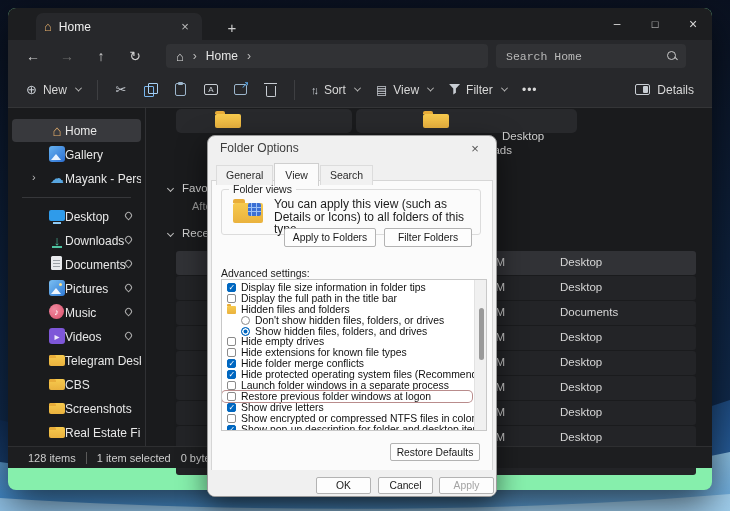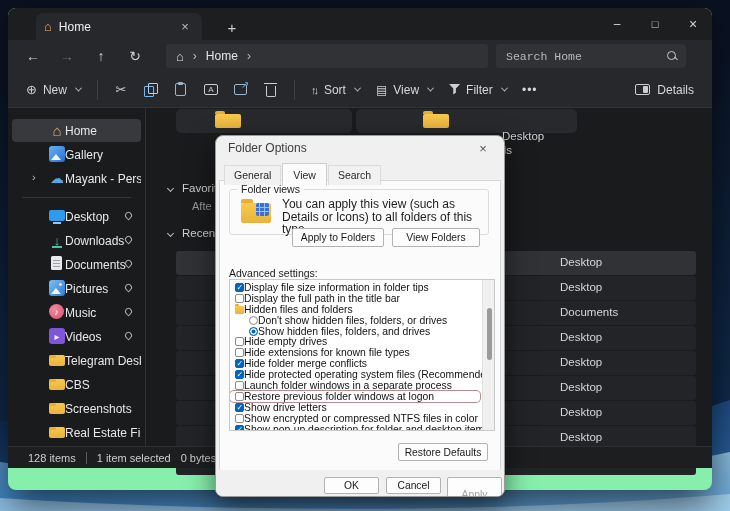--- a/index.html
+++ b/index.html
@@ -134,21 +134,21 @@
   .frow .ftime{position:absolute;left:289px;top:5px;width:40px;text-align:right;color:#c9c9c9;}
   .frow .floc{position:absolute;left:384px;top:5px;color:#d6d6d6;}
 
   
   .statusbar{position:absolute;left:0;right:0;bottom:0;height:22px;background:#1d1e20;border-top:1px solid #2e2f31;
              display:flex;align-items:center;gap:10px;padding:0 20px;font-size:11px;color:#cdcdcd;}
   .ssep{width:1px;height:12px;background:#5a5a5a;}
 
   
   .dialog{position:absolute;left:207px;top:135px;width:290px;height:362px;background:#f0f0f0;color:#1c1c1c;
-          border-radius:8px;box-shadow:0 10px 28px rgba(0,0,0,.55);border:1px solid #9a9a9a;overflow:hidden;z-index:10;margin-left:8px;}
+          border-radius:8px;box-shadow:0 10px 28px rgba(0,0,0,.55);border:1px solid #9a9a9a;overflow:hidden;z-index:10;}
   .dtitle{height:24px;display:flex;align-items:center;padding:0 12px;font-size:12px;color:#3c3c3c;}
   .dtitle .t{flex:1;}
   .dclose{color:#555;font-size:13px;width:18px;text-align:center;}
   .dclose::before{content:"×";}
   .dtabs{display:flex;padding:2px 8px 0 8px;position:relative;z-index:2;align-items:flex-end;}
   .dtab{font-size:10.5px;padding:3px 9px 4px 9px;background:#f1f1f1;border:1px solid #dcdcdc;border-bottom:none;color:#2a2a2a;margin-right:1px;}
   .dtab.active{background:#fbfbfb;padding:5px 10px 5px 10px;position:relative;top:1px;border-color:#cfcfcf;}
   .dpage{position:absolute;left:3px;right:3px;top:44px;height:292px;background:#fbfbfb;border:1px solid #d6d6d6;}
   .group{position:absolute;left:9px;right:11px;top:8px;height:46px;border:1px solid #dcdcdc;border-radius:3px;}
   .glegend{position:absolute;top:-7px;left:7px;background:#fbfbfb;padding:0 4px;font-size:10.5px;color:#1c1c1c;}
@@ -162,38 +162,38 @@
       background-image:linear-gradient(90deg,transparent 3.5px,#9cc0f5 3.5px,#9cc0f5 4.5px,transparent 4.5px,transparent 8px,#9cc0f5 8px,#9cc0f5 9px,transparent 9px),
                        linear-gradient(0deg,transparent 3.5px,#9cc0f5 3.5px,#9cc0f5 4.5px,transparent 4.5px,transparent 8px,#9cc0f5 8px,#9cc0f5 9px,transparent 9px);}
   .fv-desc{position:absolute;left:52px;top:8px;width:208px;font-size:12px;line-height:12.5px;color:#1c1c1c;}
   .dbtn{position:absolute;height:19px;background:#fdfdfd;border:1px solid #b3b3b3;border-radius:2px;
         font-size:10.3px;color:#1a1a1a;display:flex;align-items:center;justify-content:center;}
   .btn-apply-folders{left:62px;top:38px;width:92px;}
   .btn-reset-folders{left:162px;top:38px;width:88px;}
   .adv-label{position:absolute;left:9px;top:86px;font-size:10.5px;color:#1c1c1c;}
   .advlist{position:absolute;left:9px;top:98px;width:266px;height:152px;background:#fff;border:1px solid #c8c8c8;
            overflow:hidden;padding:2px 14px 0 0;}
-  .adv-item{position:relative;display:flex;align-items:center;height:10.9px;font-size:10.4px;color:#111;white-space:nowrap;}
+  .adv-item{position:relative;display:flex;align-items:center;gap:5px;height:10.9px;font-size:10.4px;color:#111;white-space:nowrap;}
   .adv-item .ctl{width:9px;height:9px;flex:0 0 9px;margin-left:5px;position:relative;}
   .adv-item.indented{margin-left:14px;}
   .type-checkbox .ctl{border:1px solid #8a8a8a;background:#fff;border-radius:2px;}
   .type-checkbox.checked .ctl{background:#0067c0;border-color:#0067c0;}
   .type-checkbox.checked .ctl::before{content:"✓";position:absolute;left:0.5px;top:-1px;color:#fff;font-size:8px;line-height:10px;}
   .type-radio .ctl{border:1px solid #8a8a8a;background:#fff;border-radius:50%;}
   .type-radio.checked .ctl{border-color:#0067c0;background:#0067c0;box-shadow:inset 0 0 0 1.5px #fff;}
   .type-group .ctl{height:8px;margin-top:1px;background:linear-gradient(#f7ca4e,#eab23e);border-radius:1px;}
   .type-group .ctl::before{content:"";position:absolute;top:-2px;left:0;width:4px;height:2px;background:#e9ad39;border-radius:1px 1px 0 0;}
   .adv-item.focused{box-shadow:0 0 0 1px #b98c8c;border-radius:4px;}
   .advscroll{position:absolute;right:0;top:0;bottom:0;width:12px;background:#f0f0f0;border-left:1px solid #e2e2e2;}
   .advthumb{position:absolute;left:3.5px;width:5px;top:28px;height:52px;background:#9a9a9a;border-radius:3px;}
   .btn-restore{left:178px;top:262px;width:90px;height:18px;}
   .dfooter{position:absolute;left:0;right:0;bottom:0;height:26px;background:#f0f0f0;}
   .btn-ok{left:108px;top:341px;width:55px;height:17px;}
   .btn-cancel{left:170px;top:341px;width:55px;height:17px;}
-  .btn-apply{left:231px;top:341px;width:55px;height:34px;color:#a3a3a3;}
+  .btn-apply{left:231px;top:341px;width:55px;height:17px;color:#a3a3a3;}
 </style>
 </head>
 <body>
 
 <div class="stage">
 
   <svg class="wallpaper" viewBox="0 0 730 511" preserveAspectRatio="none">
     <defs>
       <linearGradient id="wg0" x1="0" y1="0" x2="0" y2="1">
         <stop offset="0" stop-color="#0a1120"></stop>
@@ -466,21 +466,21 @@
     </div>
     <div class="dpage">
       <div class="group">
         <span class="glegend">Folder views</span>
         <span class="fv-icon"></span>
         <span class="fv-desc">You can apply this view (such as Details or Icons) to all folders of this type.</span>
         <div class="dbtn btn-apply-folders">
           <span>Apply to Folders</span>
         </div>
         <div class="dbtn btn-reset-folders">
-          <span>View Folders</span>
+          <span>Filter Folders</span>
         </div>
       </div>
       <span class="adv-label">Advanced settings:</span>
       <div class="advlist">
         <div class="adv-item type-checkbox checked">
             <span class="ctl"></span>
             <span>Display file size information in folder tips</span>
           </div>
           <div class="adv-item type-checkbox">
             <span class="ctl"></span>

